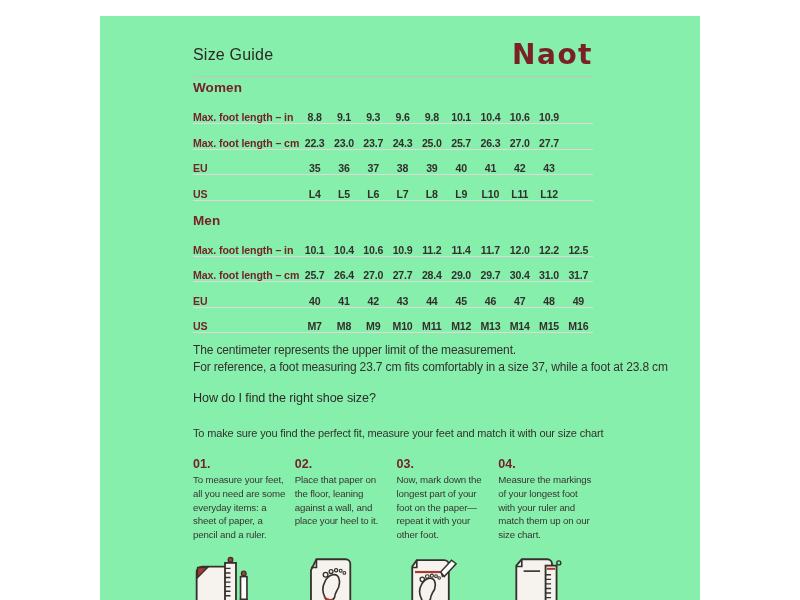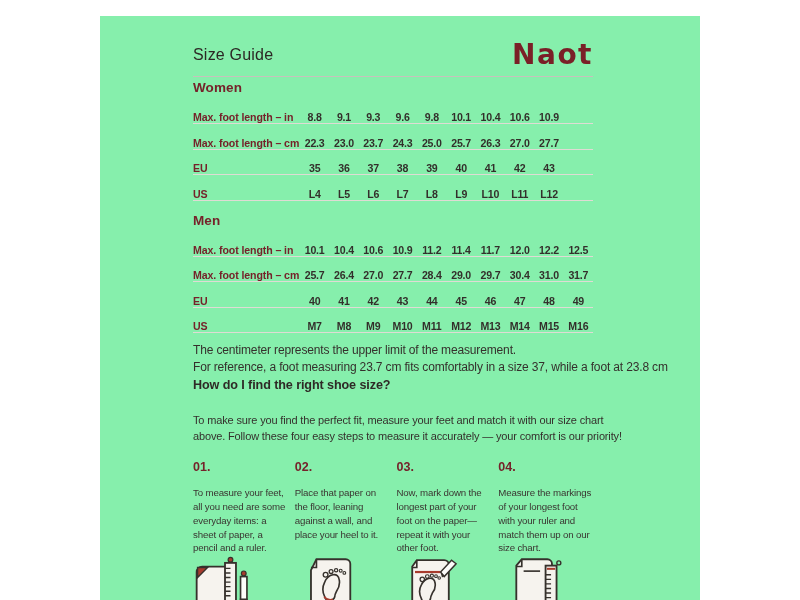--- a/index.html
+++ b/index.html
@@ -19,26 +19,26 @@
   .trow { display:flex; align-items:flex-end; height:25.4px; border-bottom:1px solid #dfdbd4; }
   .tlabel { width:107px; font-size:10.6px; font-weight:700; color:#75222a; letter-spacing:-.1px; white-space:nowrap; }
   .tcells { display:flex; flex:1; }
   .cell { width:29.3px; text-align:center; font-size:10.6px; font-weight:700; color:#332f2b; letter-spacing:-.2px; }
 
   .men-block { margin-top:12px; }
 
   .note { margin-top:9px; font-size:12px; line-height:17.3px; color:#35302c; letter-spacing:-.15px; }
   .note .line { white-space:nowrap; }
 
-  .howto-heading { margin-top:1px; font-size:12.6px; font-weight:700; color:#2e2a26; letter-spacing:-.1px; }
+  .howto-heading { margin-top:14px; font-size:12.6px; font-weight:400; color:#2e2a26; letter-spacing:-.1px; }
   .intro { margin-top:20px; font-size:11px; line-height:16.3px; color:#35302c; letter-spacing:-.15px; }
   .intro .line { white-space:nowrap; }
 
   .steps { display:grid; grid-template-columns:repeat(4,1fr); gap:7px; margin-top:16px; }
-  .step-number { color:#75222a; font-weight:700; font-size:12.5px; margin-bottom:12px; }
+  .step-number { color:#75222a; font-weight:700; font-size:12.5px; margin-bottom:2px; }
   .step-text { font-size:9.7px; line-height:1.42; letter-spacing:-.15px; color:#3a3531; }
   .step-icon { position:absolute; bottom:3px; height:60px; display:flex; align-items:flex-end; }
   .step { position:relative; }
   .icon-svg { display:block; }
 </style>
 </head>
 <body>
 
 <div class="panel">
   <div class="content">
@@ -178,21 +178,20 @@
     </div>
 
     <div class="note">
         <div class="line">The centimeter represents the upper limit of the measurement.</div>
         <div class="line">For reference, a foot measuring 23.7 cm fits comfortably in a size 37, while a foot at 23.8 cm</div>
       </div>
 
     <div class="howto-heading">How do I find the right shoe size?</div>
     <div class="intro">
         <div class="line">To make sure you find the perfect fit, measure your feet and match it with our size chart</div>
-        <div class="line">above. Follow these four easy steps to measure it accurately — your comfort is our priority!</div>
       </div>
 
     <div class="steps">
 
       <div class="step">
         <div class="step-number">01.</div>
         <div class="step-text">To measure your feet, all you need are some everyday items: a sheet of paper, a pencil and a ruler.</div>
       </div>
 
       <div class="step">

